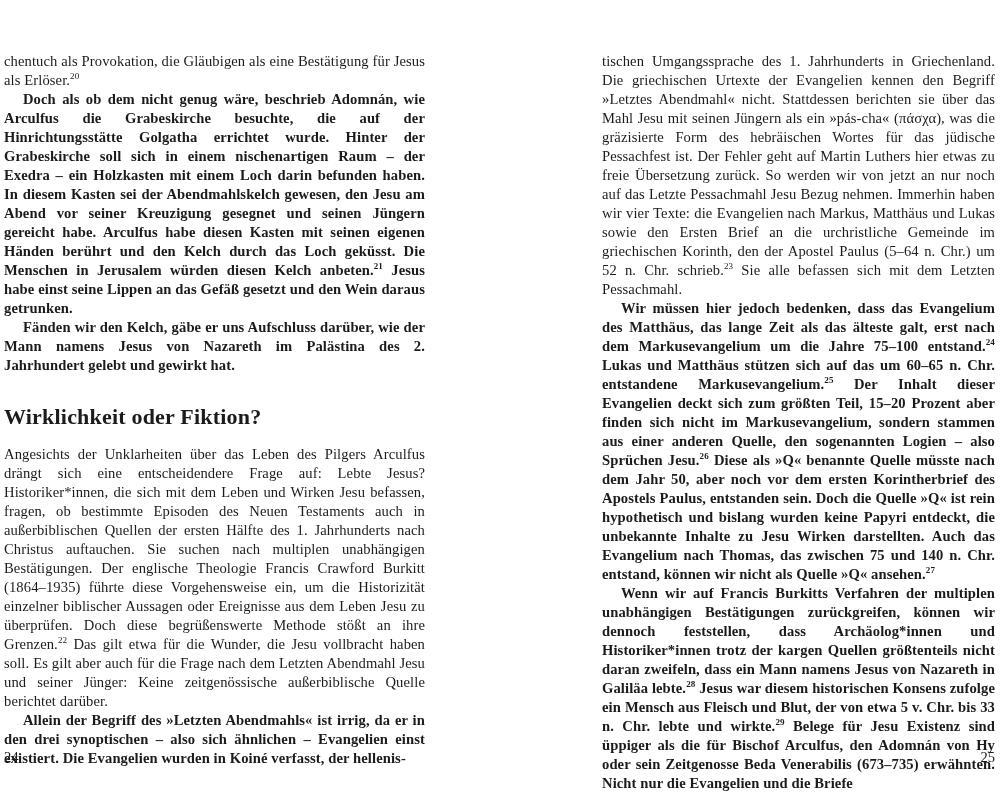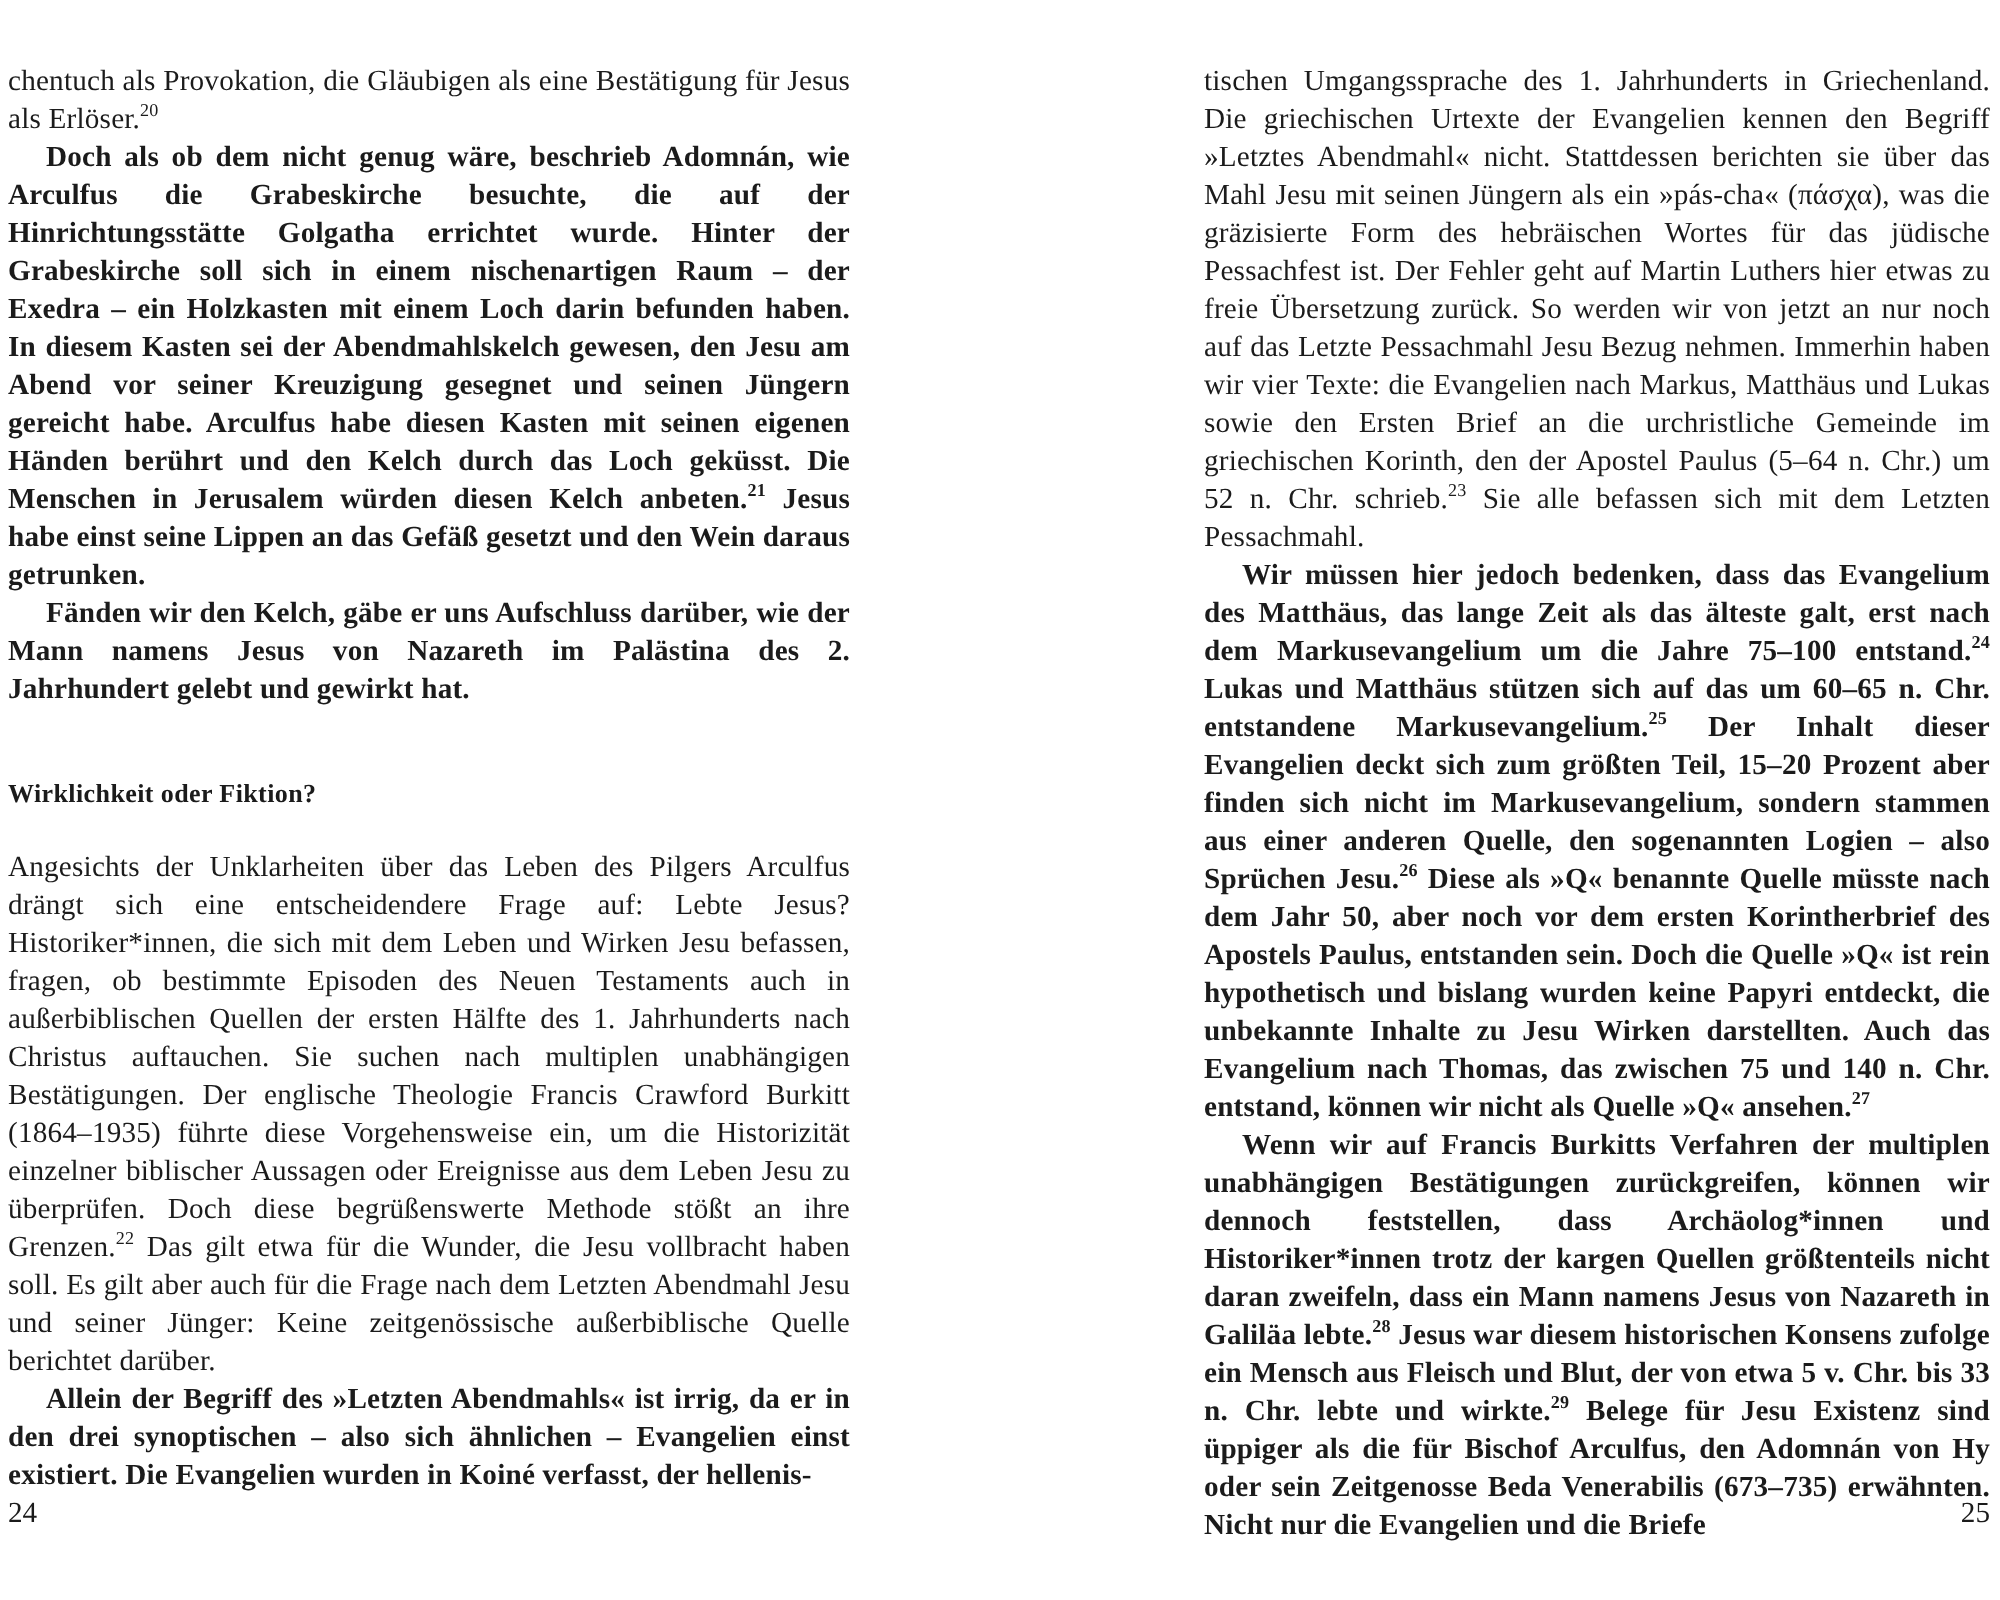--- a/index.html
+++ b/index.html
@@ -10,21 +10,21 @@
   body {
     width: 1000px;
     height: 800px;
     position: relative;
     font-family: "Liberation Serif", "DejaVu Serif", serif;
     color: #1b1b1b;
     overflow: hidden;
   }
   .page-text {
     position: absolute;
-    top: 32px;
+    top: 52px;
     text-align: justify;
     font-size: 14.6px;
     line-height: 19px;
     letter-spacing: 0.1px;
     hyphens: auto;
     -webkit-hyphens: auto;
   }
   #left-page-text {
     left: 4px;
     width: 421px;
@@ -35,21 +35,21 @@
   }
   p.para {
     margin: 0;
     padding: 0;
   }
   p.para.indent {
     text-indent: 1.3em;
     font-weight: bold;
   }
   h2.section-heading {
-    font-size: 13px;
+    font-size: 22px;
     font-weight: bold;
     margin: 32px 0 19px 0;
     padding: 0;
     text-align: left;
     letter-spacing: 0.2px;
   }
   sup.footnote-ref {
     font-size: 0.62em;
     line-height: 0;
     vertical-align: super;

